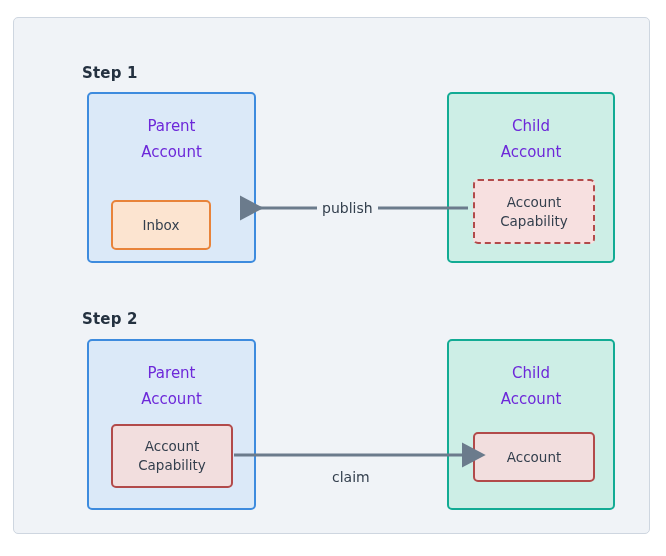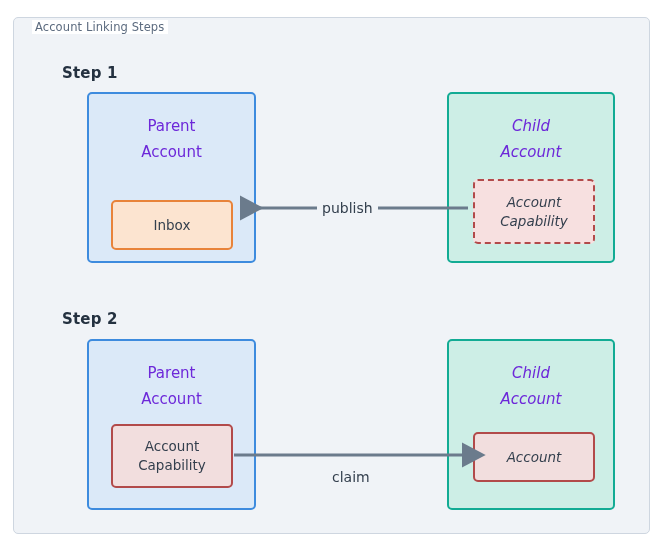--- a/index.html
+++ b/index.html
@@ -40,40 +40,40 @@
   }
 
   
   .step-label {
     position: absolute;
     font-size: 15px;
     font-weight: bold;
     color: #243140;
     letter-spacing: 0.2px;
     white-space: nowrap;
+    margin-left: 20px;
   }
   .step1-label { left: 48px; top: 46px; }
   .step2-label { left: 48px; top: 292px; }
 
   
   .account-box {
     position: absolute;
     box-sizing: border-box;
     border-radius: 5px;
     border-width: 2px;
     border-style: solid;
   }
   .parent-box {
     background: #dbe9f8;
     border-color: #3d8bde;
   }
   .child-box {
     background: #cdeee6;
     border-color: #12ab94;
-    font-style: italic;
   }
   .account-title {
     position: absolute;
     left: 0;
     right: 0;
     text-align: center;
     font-size: 15px;
     line-height: 26px;
     color: #6d28d9;
     white-space: pre-line;
@@ -130,29 +130,28 @@
     text-align: center;
   }
   .edge-label-publish { left: 317px; top: 199px; }
   .edge-label-claim   { left: 327px; top: 468px; }
 </style>
 </head>
 <body>
 
 <div class="diagram-frame">
 
-  <div class="frame-legend">Account Linking Steps</div>
 
   <div class="step-label step1-label">Step 1</div>
 
   <div class="account-box parent-box" style="left:73px; top:74px; width:169px; height:171px;">
     <div class="account-title" style="top:19px;">Parent
 Account</div>
 
-    <div class="node node-inbox" style="left:22px; top:106px; width:122px; height:50px;">Inbox</div>
+    <div class="node node-inbox" style="left:22px; top:106px; width:100px; height:50px;">Inbox</div>
   </div>
 
   <div class="account-box child-box" style="left:433px; top:74px; width:168px; height:171px;">
     <div class="account-title" style="top:19px;">Child
 Account</div>
 
     <div class="node node-cap-dashed" style="left:24px; top:85px; width:122px; height:65px;">Account
 Capability</div>
   </div>
 

